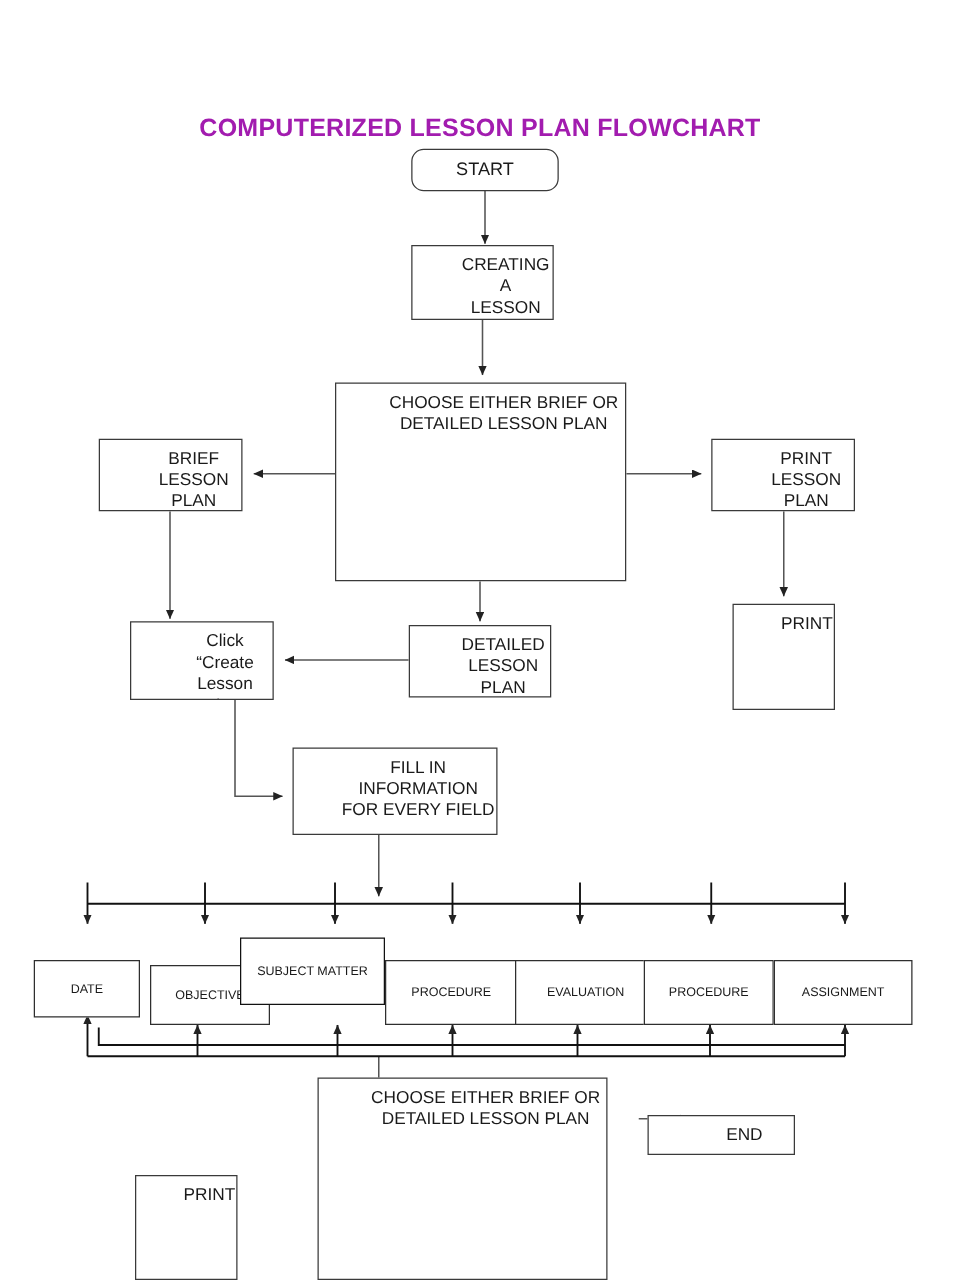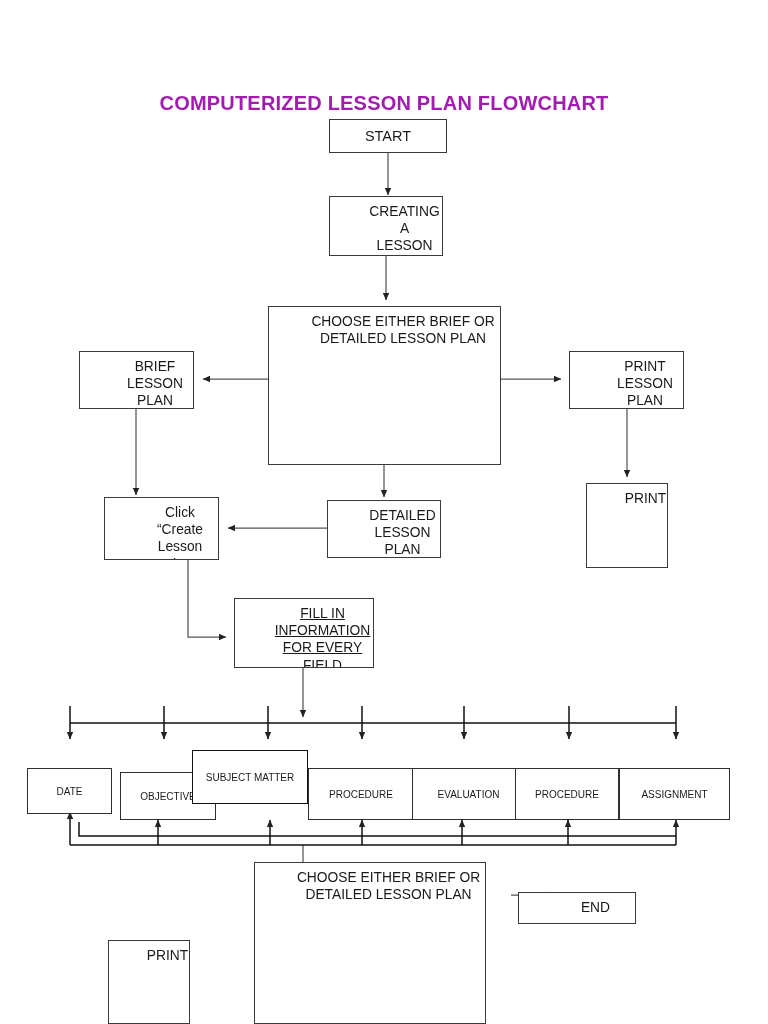--- a/index.html
+++ b/index.html
@@ -6,21 +6,21 @@
   body{width:768px;height:1024px;position:relative;overflow:hidden;
        font-family:"Liberation Sans","DejaVu Sans",sans-serif;color:#1a1a1a;}
   #stage{position:absolute;left:0;top:0;width:768px;height:1024px;}
   #wires{position:absolute;left:0;top:0;width:768px;height:1024px;pointer-events:none;}
   .node{position:absolute;box-sizing:border-box;background:#ffffff;
         border:1.4px solid #3a3a3a;display:flex;justify-content:center;
         text-align:center;overflow:hidden;}
   .node .lbl{display:block;width:100%;white-space:pre-line;line-height:1.25;}
   .top-label{align-items:flex-start;padding-top:6px;padding-left:37px;}
   .mid-label{align-items:center;}
-  .f15{font-size:14.5px;}
+  .f15{font-size:14.5px;border-radius:10px;}
   .f14{font-size:13.8px;}
   #title{position:absolute;left:0;top:92px;width:768px;text-align:center;
          font-size:20px;font-weight:bold;letter-spacing:.2px;color:#a21caf;}
   .fieldbox{position:absolute;box-sizing:border-box;background:#ffffff;
             border:1.4px solid #2e2e2e;display:flex;align-items:center;
             justify-content:center;font-size:10px;white-space:nowrap;}
 </style>
 </head>
 <body>
 
@@ -104,21 +104,21 @@
 
   <div class="node top-label f14" style="left:327px;top:500px;width:114px;height:58px;justify-content:center;">
     <span class="lbl">DETAILED
 LESSON PLAN</span>
   </div>
 
   <div class="node top-label f14" style="left:586px;top:483px;width:82px;height:85px;">
     <span class="lbl">PRINT</span>
   </div>
 
-  <div class="node top-label f14" style="left:234px;top:598px;width:140px;height:70px;text-decoration:underline;">
+  <div class="node top-label f14" style="left:234px;top:598px;width:164px;height:70px;">
     <span class="lbl">FILL IN
 INFORMATION
 FOR EVERY FIELD</span>
   </div>
 
   <div class="fieldbox" style="left:27px;top:768px;width:85px;height:46px;">
     <span>DATE</span>
   </div>
   <div class="fieldbox" style="left:120px;top:772px;width:96px;height:48px;">
     <span>OBJECTIVE</span>

